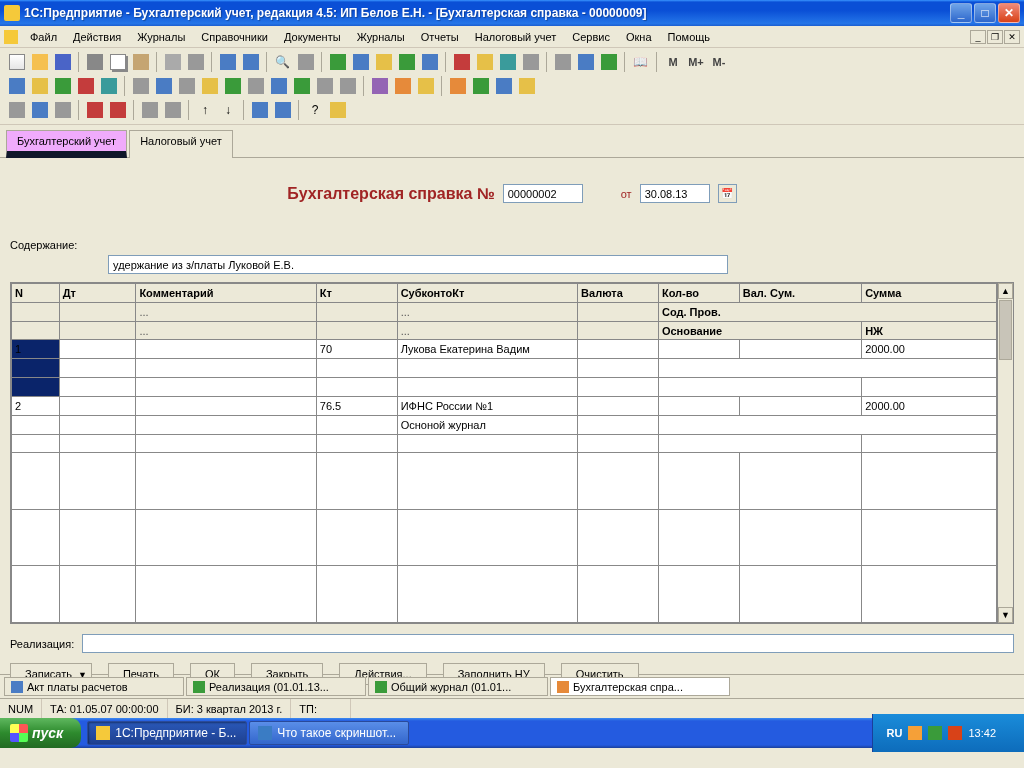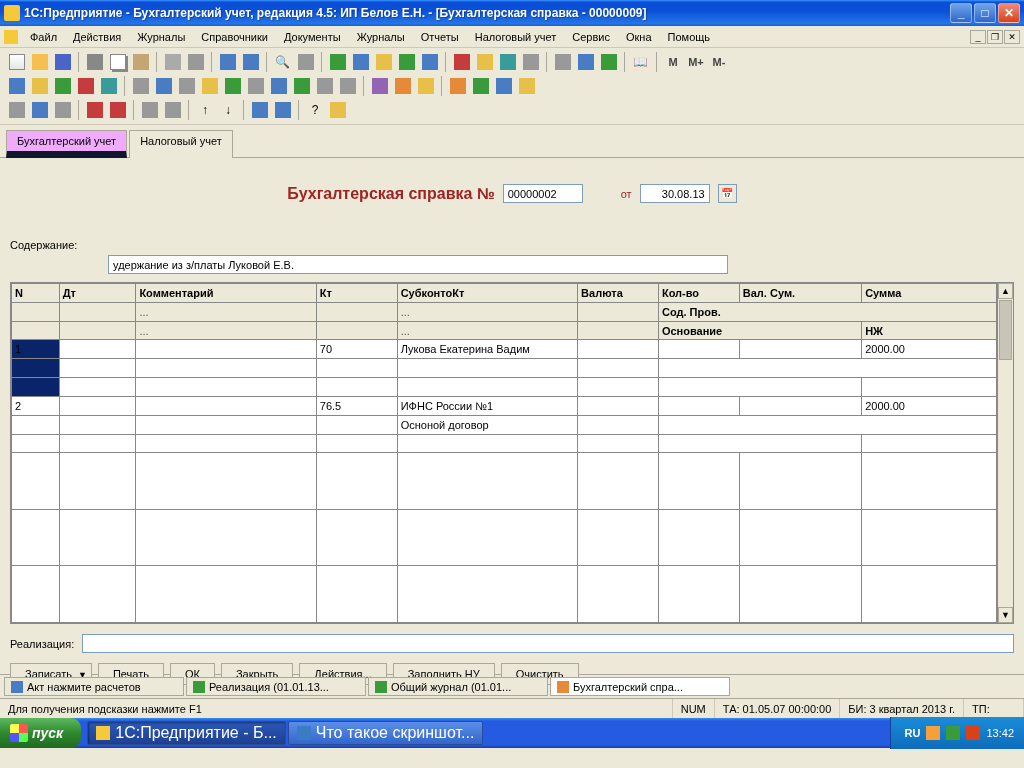--- a/index.html
+++ b/index.html
@@ -112,21 +112,21 @@
 .docheader .lbl { color: #a02424; font-weight: bold; font-size: 16px; }
 .docheader .from { color: #a02424; margin-left: 30px;}
 .inpt {
   border: 1px solid #7f9db9;
   background: #fff;
   padding: 2px 4px;
   font-family: inherit; font-size: 11px;
   height: 19px;
 }
 .inpt.num { width: 80px; }
-.inpt.date { width: 70px; text-align: right; }
+.inpt.date { width: 70px; }
 .calbtn { width:19px; height:19px; border:1px solid #7f9db9; background:#ece9d8; display:inline-flex; align-items:center; justify-content:center; font-size:10px;}
 .row-content {
   display: flex; align-items: center; gap: 12px; margin-bottom: 8px;
 }
 .row-content .lbl2 { width: 86px; }
 .row-content .inpt { flex: 0 0 620px; margin-top: 40px; }
 .gridwrap {
   border: 1px solid #888;
   background: #fff;
   height: 342px;
@@ -161,21 +161,21 @@
 .col-kt { width: 78px;}
 .col-subkt { width: 174px;}
 .col-val { width: 78px;}
 .col-qty { width: 78px;}
 .col-vsum { width: 118px;}
 .col-sum { width: 130px;}
 .num-cell { text-align: right; }
 .sel-cell { background: #0a246a; }
 .commentrow { display:flex; align-items:center; gap:8px; margin-top:10px;}
 .commentrow .inpt { flex:1;}
-.btnrow { display:flex; gap:6px; margin-top:10px; align-items:center;}
+.btnrow { display:flex; gap:16px; margin-top:10px; align-items:center;}
 .btn {
   border: 1px solid #aca899;
   background: #ece9d8;
   padding: 3px 14px;
   font-family: inherit; font-size: 11px;
   height: 22px;
 }
 .btn.dd { padding-right:4px;}
 .btn .caret { margin-left:6px; font-size:9px;}
 .wintabs {
@@ -227,31 +227,31 @@
   border-radius:2px;}
 .tasks { display:flex; gap:2px; margin-left:6px; height:24px;}
 .taskbtn {
   background: linear-gradient(#5a8ee8, #3366cc);
   border: 1px solid #2a4a9a;
   color: #fff;
   padding: 0 8px;
   display:flex; align-items:center; gap:5px;
   min-width: 160px;
   border-radius:2px;
-  font-size:16px;
+  font-size:12px;
 }
 .taskbtn.active { background: linear-gradient(#2a58b8, #1e4090); box-shadow: inset 1px 1px 2px rgba(0,0,0,.4);}
 .taskbtn .tico { width:14px; height:14px; background:#f5c93a;}
 .taskbtn.ie .tico { background:#3a7cc4;}
 .tray {
   margin-left:auto;
   background: linear-gradient(#1a8cda, #0d6cbb);
-  height:32px;
+  height:38px;
   display:flex; align-items:center; gap:6px;
-  padding: 0 10px 0 14px;
+  padding: 0 28px 0 14px;
   color:#fff; font-size:11px;
   border-left: 1px solid #1a3f9b;
   justify-content: flex-end;
 }
 .tray .lang { font-weight:bold;}
 .tray .trayic { width:14px; height:14px; }
 .tray .t1 { background:#f5a038;}
 .tray .t2 { background:#3a9b3a;}
 .tray .t3 { background:#d84218;}
 </style>
@@ -590,21 +590,21 @@
         <td></td>
         <td></td>
         <td></td>
         <td class="num-cell">2000.00</td>
       </tr>
       <tr>
         <td></td>
             <td></td>
             <td></td>
             <td></td>
-        <td>Осноной договор</td>
+        <td>Осноной журнал</td>
         <td></td>
             <td colspan="3"></td>
       </tr>
       <tr>
         <td></td>
             <td></td>
             <td></td>
             <td></td>
             <td></td>
             <td></td>
@@ -667,38 +667,37 @@
     <button class="btn">Закрыть</button>
     <button class="btn">Действия...</button>
     <button class="btn">Заполнить НУ</button>
     <button class="btn">Очистить</button>
   </div>
 </div>
 
 <div class="wintabs">
   <div class="wintab">
       <span class="wico"></span>
-      <span>Акт нажмите расчетов</span>
+      <span>Акт платы расчетов</span>
     </div>
   <div class="wintab g">
       <span class="wico"></span>
       <span>Реализация (01.01.13...</span>
     </div>
   <div class="wintab g">
       <span class="wico"></span>
       <span>Общий журнал (01.01...</span>
     </div>
   <div class="wintab active">
       <span class="wico"></span>
-      <span>Бухгалтерский спра...</span>
+      <span>Бухгалтерская спра...</span>
     </div>
 </div>
 
 <div class="statusbar">
-  <div class="cell flex">Для получения подсказки нажмите F1</div>
   <div class="cell">NUM</div>
   <div class="cell">ТА: 01.05.07  00:00:00</div>
   <div class="cell">БИ: 3 квартал 2013 г.</div>
   <div class="cell" style="min-width:60px">ТП:</div>
 </div>
 
 <div class="taskbar">
   <div class="startbtn">
     <span class="logo"></span>
     <span>пуск</span>

